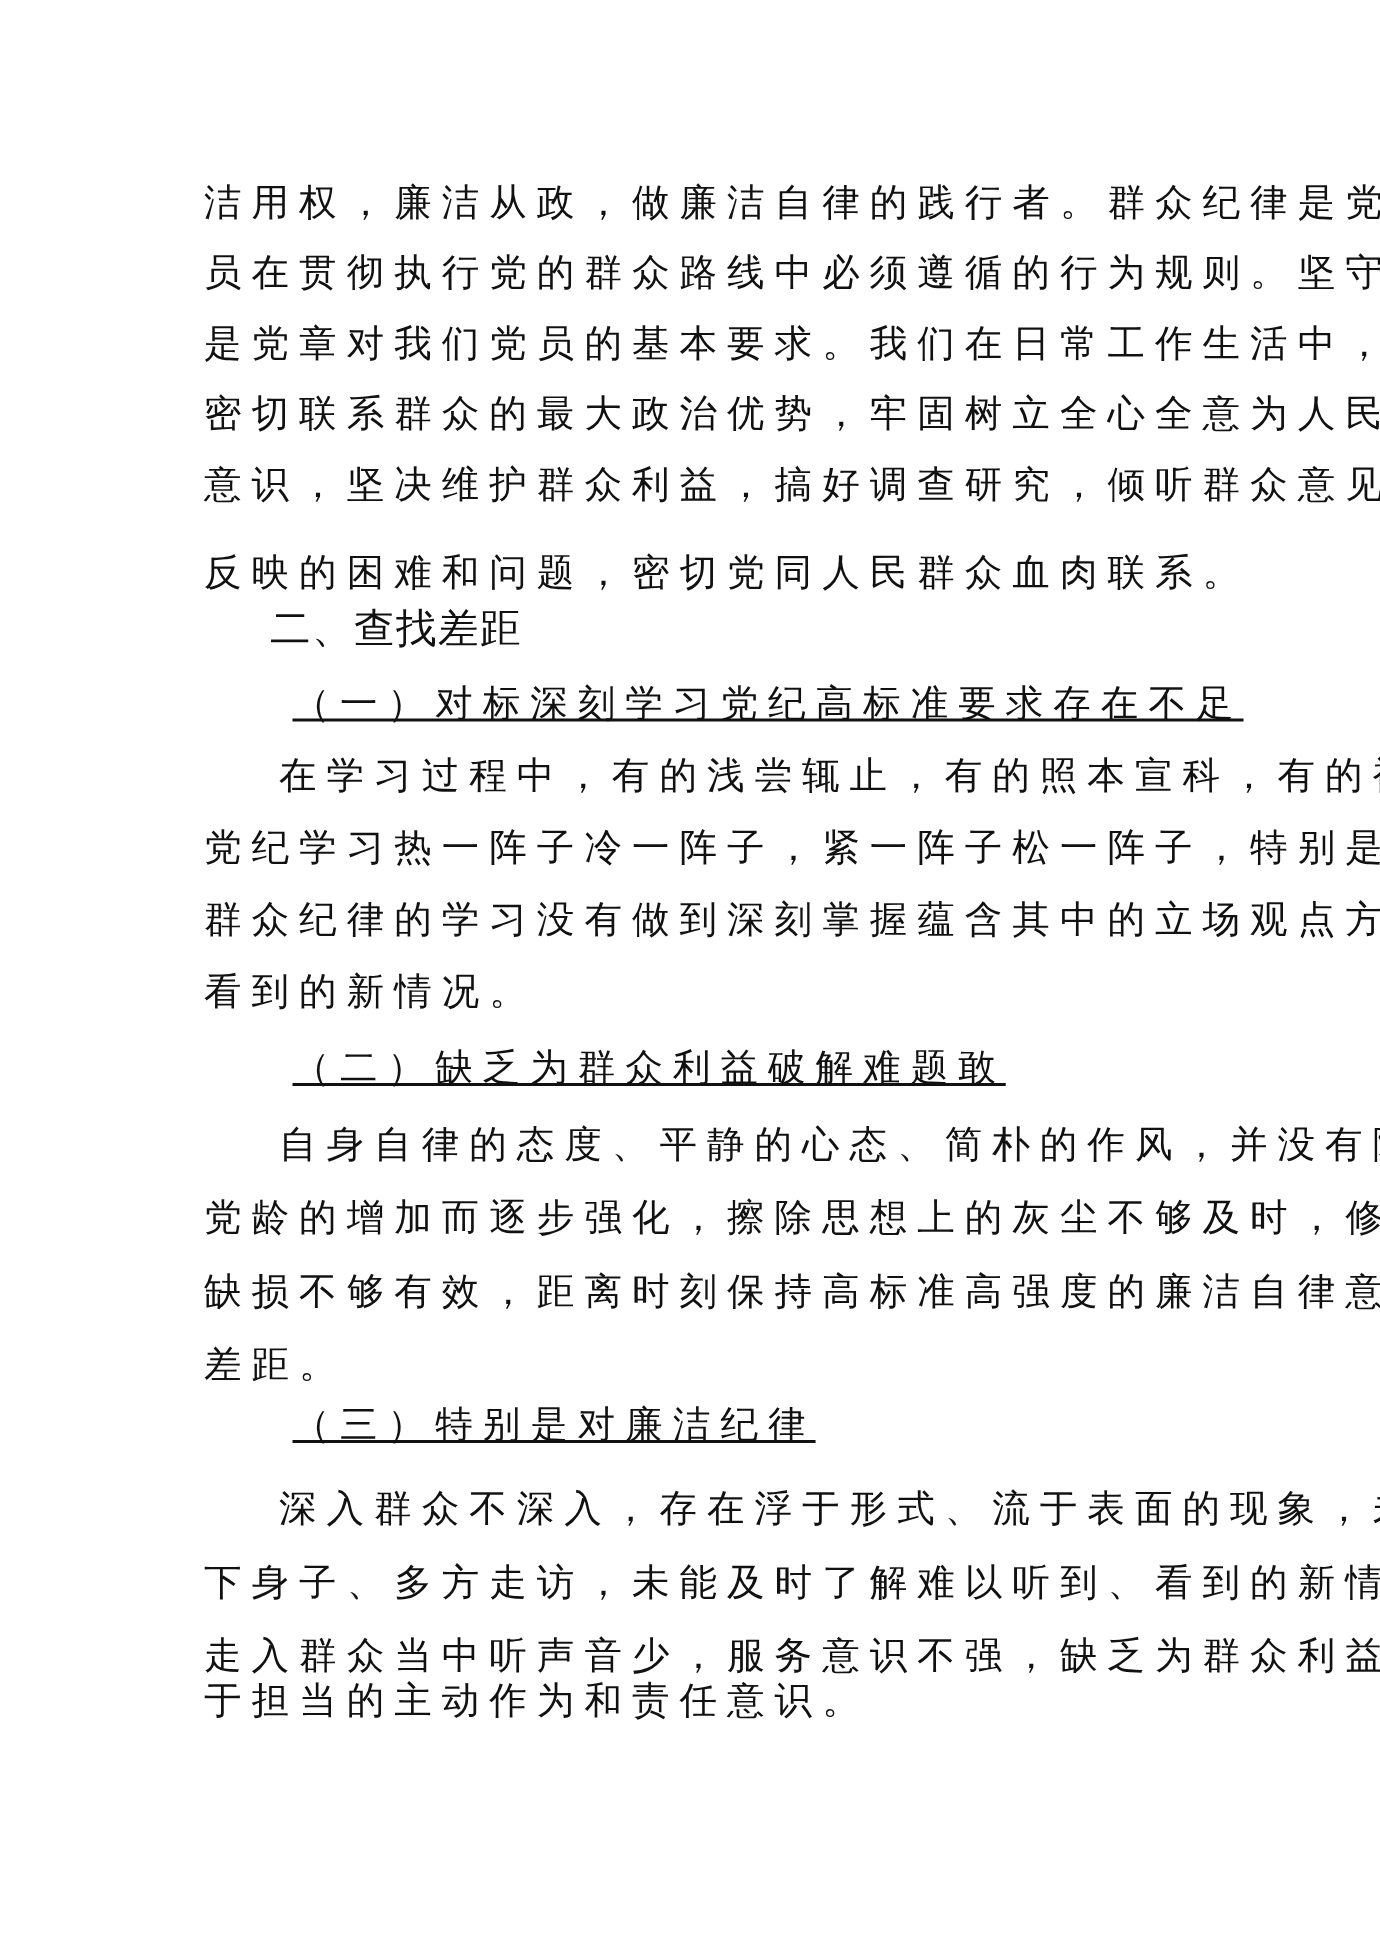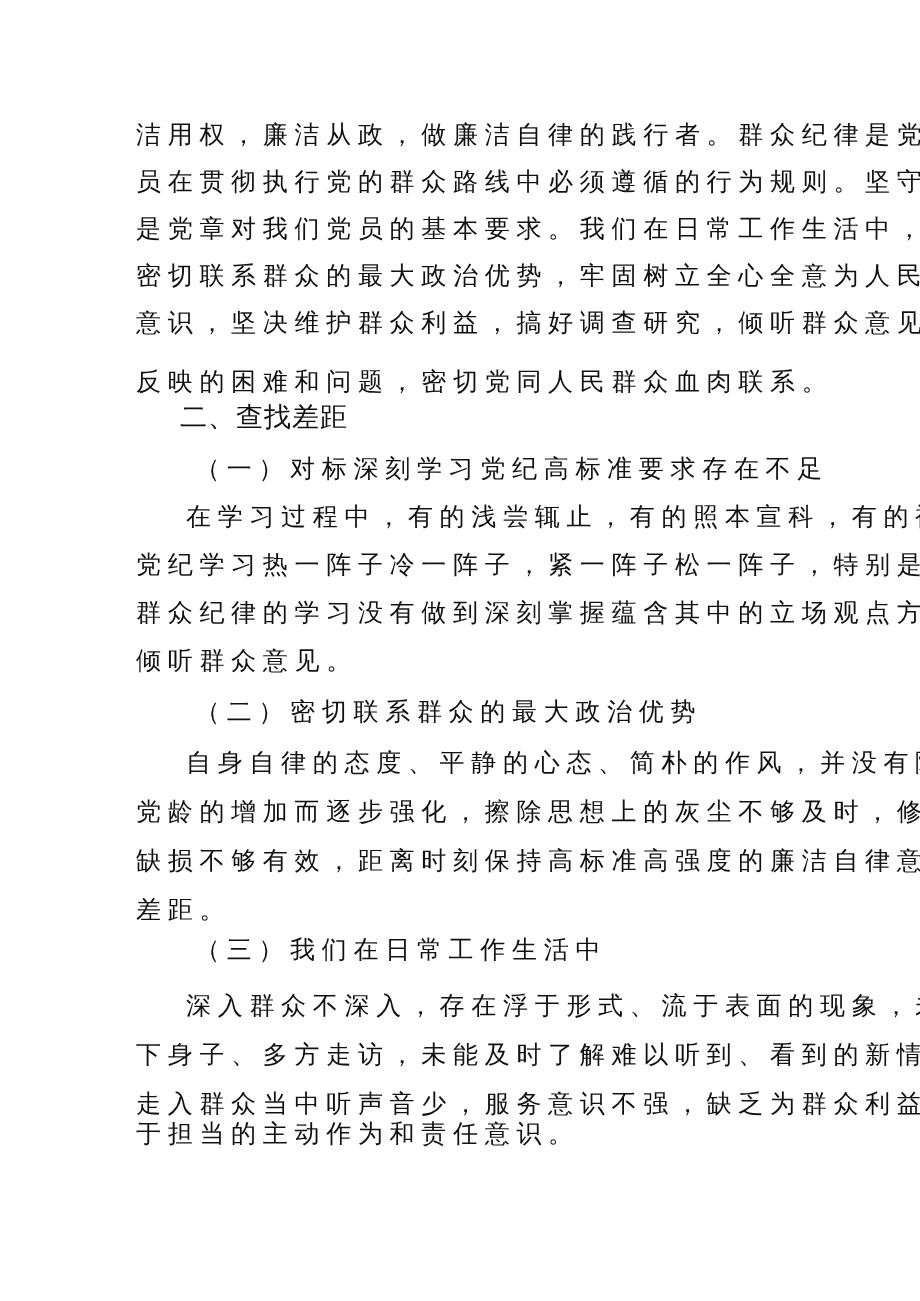--- a/index.html
+++ b/index.html
@@ -1,48 +1,48 @@
 <!DOCTYPE html>
 <html><head>
 <meta charset="utf-8">
 <style>
   html, body { margin:0; padding:0; background:#ffffff; }
   body { width:920px; height:1301px; position:relative; overflow:hidden;
          font-family:"DejaVu Serif","Liberation Serif",serif; color:#111; }
   .line { position:absolute; left:136px; width:660px; height:36px; line-height:36px;
           font-size:25px; letter-spacing:6.7px; white-space:nowrap; }
-  .heading { font-family:Liberation Mono, monospace; font-size:27px; letter-spacing:1px; left:188px; }
-  .sub { left:186px; }
+  .heading { font-family:Liberation Serif, serif; font-size:27px; letter-spacing:1px; left:188px; }
+  .sub { left:186px;text-decoration:underline; }
   .indent { left:186px; }
 </style>
 </head>
 <body>
 
 <div>
 
   <div class="line" style="top:117px">洁用权，廉洁从政，做廉洁自律的践行者。群众纪律是党的组织和党</div>
   <div class="line" style="top:164px">员在贯彻执行党的群众路线中必须遵循的行为规则。坚守群众纪律，</div>
   <div class="line" style="top:211px">是党章对我们党员的基本要求。我们在日常工作生活中，要充分发挥</div>
   <div class="line" style="top:258px">密切联系群众的最大政治优势，牢固树立全心全意为人民服务的思想</div>
   <div class="line" style="top:305px">意识，坚决维护群众利益，搞好调查研究，倾听群众意见，解决群众</div>
   <div class="line" style="top:364px">反映的困难和问题，密切党同人民群众血肉联系。</div>
 
   <div class="line heading" style="top:401px;left:180px">二、查找差距</div>
 
   <div class="line sub" style="top:451px;left:195px">（一）对标深刻学习党纪高标准要求存在不足</div>
   <div class="line indent" style="top:499px">在学习过程中，有的浅尝辄止，有的照本宣科，有的被抛掷脑后，</div>
   <div class="line" style="top:547px">党纪学习热一阵子冷一阵子，紧一阵子松一阵子，特别是对廉洁纪律、</div>
   <div class="line" style="top:595px">群众纪律的学习没有做到深刻掌握蕴含其中的立场观点方法，持之以</div>
-  <div class="line" style="top:643px">倾听群众意见。</div>
+  <div class="line" style="top:643px">看到的新情况。</div>
 
-  <div class="line sub" style="top:694px;left:195px">（二）密切联系群众的最大政治优势</div>
+  <div class="line sub" style="top:694px;left:195px">（二）缺乏为群众利益破解难题敢</div>
   <div class="line indent" style="top:745px">自身自律的态度、平静的心态、简朴的作风，并没有随着年龄、</div>
   <div class="line" style="top:794px">党龄的增加而逐步强化，擦除思想上的灰尘不够及时，修补思想上的</div>
   <div class="line" style="top:843px">缺损不够有效，距离时刻保持高标准高强度的廉洁自律意识还有一定</div>
   <div class="line" style="top:892px">差距。</div>
 
-  <div class="line sub" style="top:932px;left:195px">（三）我们在日常工作生活中</div>
+  <div class="line sub" style="top:932px;left:195px">（三）特别是对廉洁纪律</div>
   <div class="line indent" style="top:988px">深入群众不深入，存在浮于形式、流于表面的现象，未能做到扑</div>
   <div class="line" style="top:1037px">下身子、多方走访，未能及时了解难以听到、看到的新情况、新问题，</div>
   <div class="line" style="top:1086px">走入群众当中听声音少，服务意识不强，缺乏为群众利益破解难题敢</div>
   <div class="line" style="top:1116px">于担当的主动作为和责任意识。</div>
 
 </div>
 
 </body></html>

